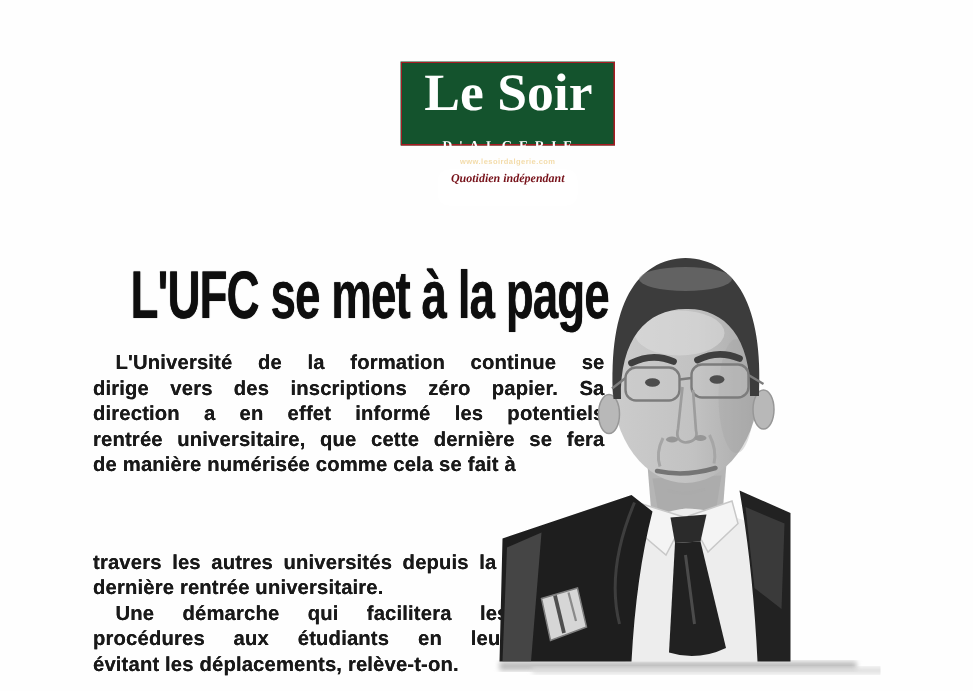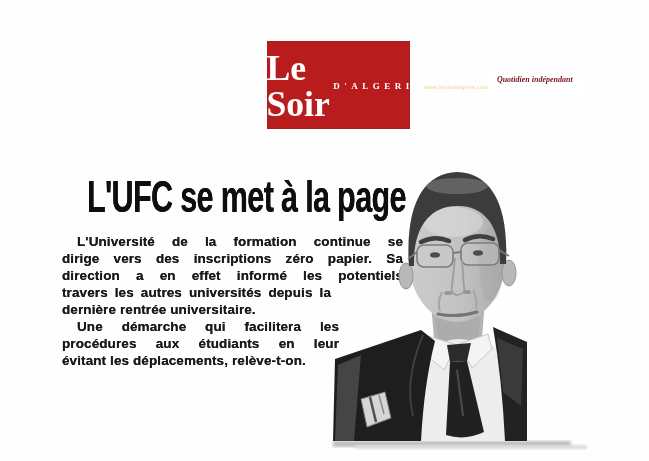--- a/index.html
+++ b/index.html
@@ -1,47 +1,47 @@
 <!DOCTYPE html>
 <html><head>
 <meta charset="utf-8">
 <style>
   html,body{margin:0;padding:0;background:#ffffff;}
   .page{position:relative;width:649px;height:461px;background:#fefefe;overflow:hidden;
         font-family:"Liberation Sans", sans-serif;}
 
   
-  .masthead{position:absolute;left:267px;top:41px;width:143px;height:88px;
-            background:#b91c1c;display:flex;flex-direction:row;align-items:center;
+  .masthead{position:absolute;left:267px;top:41px;width:143px;height:56px;
+            background:#14532d;display:flex;flex-direction:column;align-items:center;
             justify-content:flex-start;box-shadow:0 0 0 1px #a81b22 inset;}
   .m-title{font-family:"Liberation Serif", serif;font-weight:700;font-size:35px;line-height:36px;
            color:#ffffff;margin-top:3px;letter-spacing:0px;transform:scaleX(1.02);}
   .m-region{font-family:"Liberation Serif", serif;font-weight:700;font-size:9px;line-height:10px;
-            color:#ffffff;letter-spacing:4.5px;margin-top:1px;text-indent:4px;}
+            color:#ffffff;letter-spacing:4.5px;margin-top:12px;text-indent:4px;}
   .m-site{font-weight:700;font-size:5px;line-height:6px;color:#f3dcab;margin-top:3px;letter-spacing:.3px;}
   .m-badge{background:#ffffff;border-radius:7px;margin-top:2px;padding:1px 9px 14px;
            font-family:"Liberation Serif", serif;font-style:italic;font-weight:700;
            font-size:8px;line-height:9px;color:#77121a;white-space:nowrap;}
 
   
   .headline{position:absolute;left:87px;top:173px;
             font-weight:700;font-size:45px;line-height:48px;color:#0e0e0e;
             letter-spacing:-1px;white-space:nowrap;
             transform:scaleX(0.68);transform-origin:0 0;
             text-shadow:0 0 0.6px #111;}
 
   
   .article{position:absolute;left:62px;top:233px;
            font-weight:700;font-size:13.5px;line-height:17px;color:#191919;
            letter-spacing:.1px;text-shadow:0 0 0.4px #2a2a2a;}
   .line{text-align:justify;text-align-last:justify;white-space:nowrap;}
   .l0{width:341px;text-indent:15px;}
   .l1,.l2,.l3,.l4{width:341px;}
   .l5{width:282px;}
-  .l6{width:269px;}
+  .l6{width:269px;margin-top:48px;}
   .l7{text-align:center;text-align-last:left;width:341px;}
   .l8{width:277px;text-indent:15px;}
   .l9{width:277px;}
   .l10{text-align:left;text-align-last:left;width:341px;}
 
   
   .portrait{position:absolute;left:325px;top:164px;width:262px;height:290px;
             filter:blur(0.4px) grayscale(1);}
 </style>
 </head>
@@ -55,20 +55,22 @@
     <div class="m-site">www.lesoirdalgerie.com</div>
     <div class="m-badge">Quotidien indépendant</div>
   </div>
 
   <div class="headline">L'UFC se met à la page</div>
 
   <div class="article">
     <div class="line l0">L'Université de la formation continue se</div>
     <div class="line l1">dirige vers des inscriptions zéro papier. Sa</div>
     <div class="line l2">direction a en effet informé les potentiels</div>
+    <div class="line l4">rentrée universitaire, que cette dernière se fera</div>
+    <div class="line l5">de manière numérisée comme cela se fait à</div>
     <div class="line l6">travers les autres universités depuis la</div>
     <div class="line l7">dernière rentrée universitaire.</div>
     <div class="line l8">Une démarche qui facilitera les</div>
     <div class="line l9">procédures aux étudiants en leur</div>
     <div class="line l10">évitant les déplacements, relève-t-on.</div>
   </div>
 
   <svg class="portrait" viewBox="0 0 262 290" xmlns="http://www.w3.org/2000/svg" role="img">
     <defs>
       <linearGradient id="skin" x1="0" y1="0" x2="1" y2="0">

